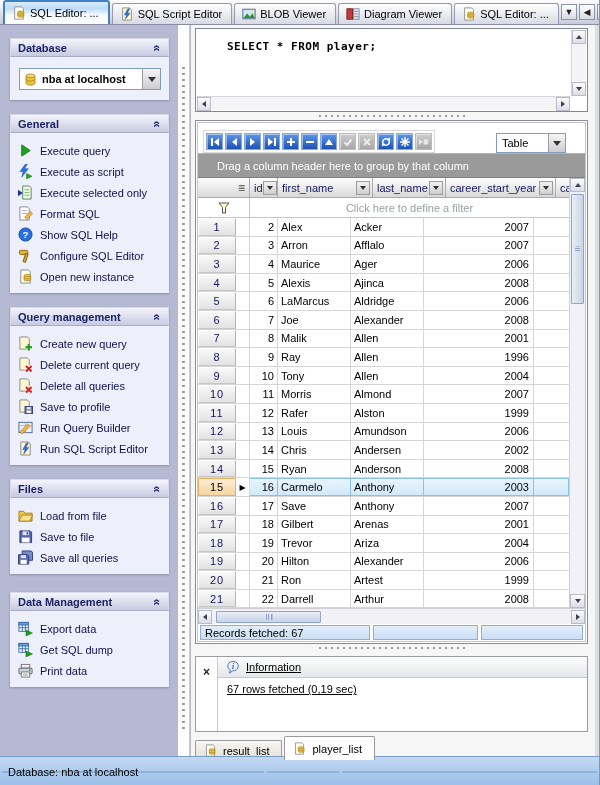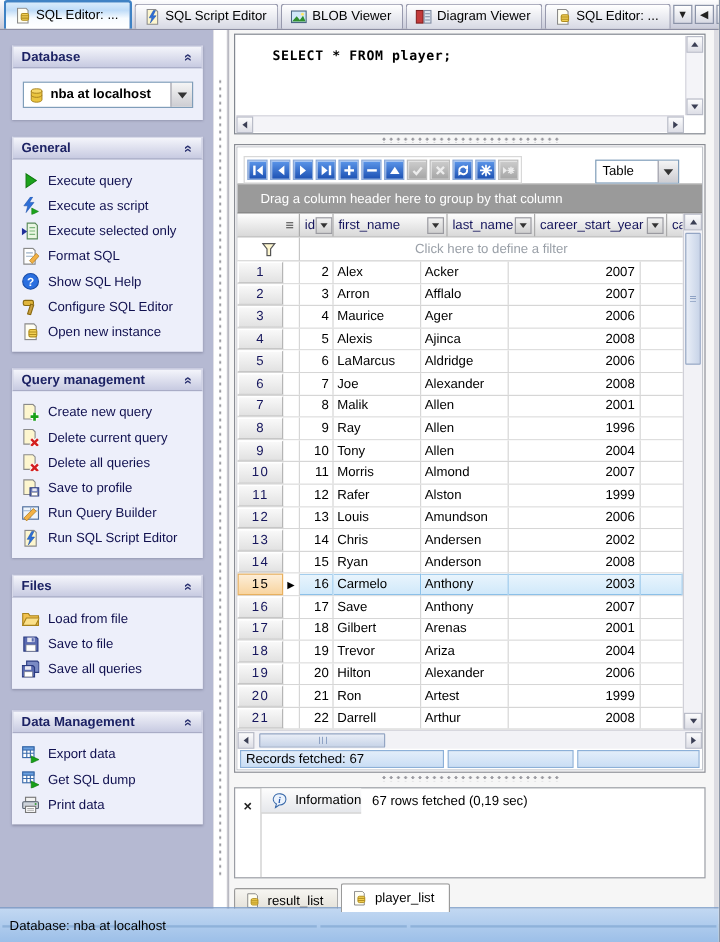--- a/index.html
+++ b/index.html
@@ -100,21 +100,21 @@
   .hsp { flex:1; }
 
   .recbar { height:17px; display:flex; gap:3px; padding:1px 2px; background:#fff; }
   .seg { background:linear-gradient(#e3eefa,#cadef5); border:1px solid #8cb0d8; display:flex; align-items:center; padding-left:4px; }
   .seg1 { width:170px; } .seg2 { width:105px; } .seg3 { flex:1; }
 
   
   .info { margin:4px 5px 0 4px; border:1px solid #9a9da4; height:76px; display:flex; background:#fff; }
   .info-x { width:22px; border-right:1px solid #c9c9c9; display:flex; justify-content:center; padding-top:7px; }
   .xbtn { width:15px; height:15px; display:flex; align-items:center; justify-content:center; font-size:12px; font-weight:bold; color:#222; cursor:pointer; }
-  .info-m { flex:1; display:flex; flex-direction:row; min-width:0; }
+  .info-m { flex:1; display:flex; flex-direction:column; min-width:0;text-decoration:underline; }
   .info-h { height:21px; background:linear-gradient(#fdfdfd,#e5e7eb); border-bottom:1px solid #c9c9c9; display:flex; align-items:center; gap:6px; padding-left:8px; }
   .info-h svg { width:14px; height:14px; }
   .info-b { padding:5px 9px; }
 
   
   .btabs { display:flex; align-items:flex-end; height:24px; padding-left:4px; margin-top:4px; }
   .btab { height:20px; display:flex; align-items:center; gap:6px; padding:0 12px 0 8px; border:1px solid #9a9a9a; border-bottom:none; border-radius:2px 2px 0 0; background:linear-gradient(#f7f6f2,#e2dfd6); cursor:pointer; }
   .btab svg { width:13px; height:13px; }
   .btab.active { height:24px; background:#fff; margin-left:2px; position:relative; z-index:2; }
 

